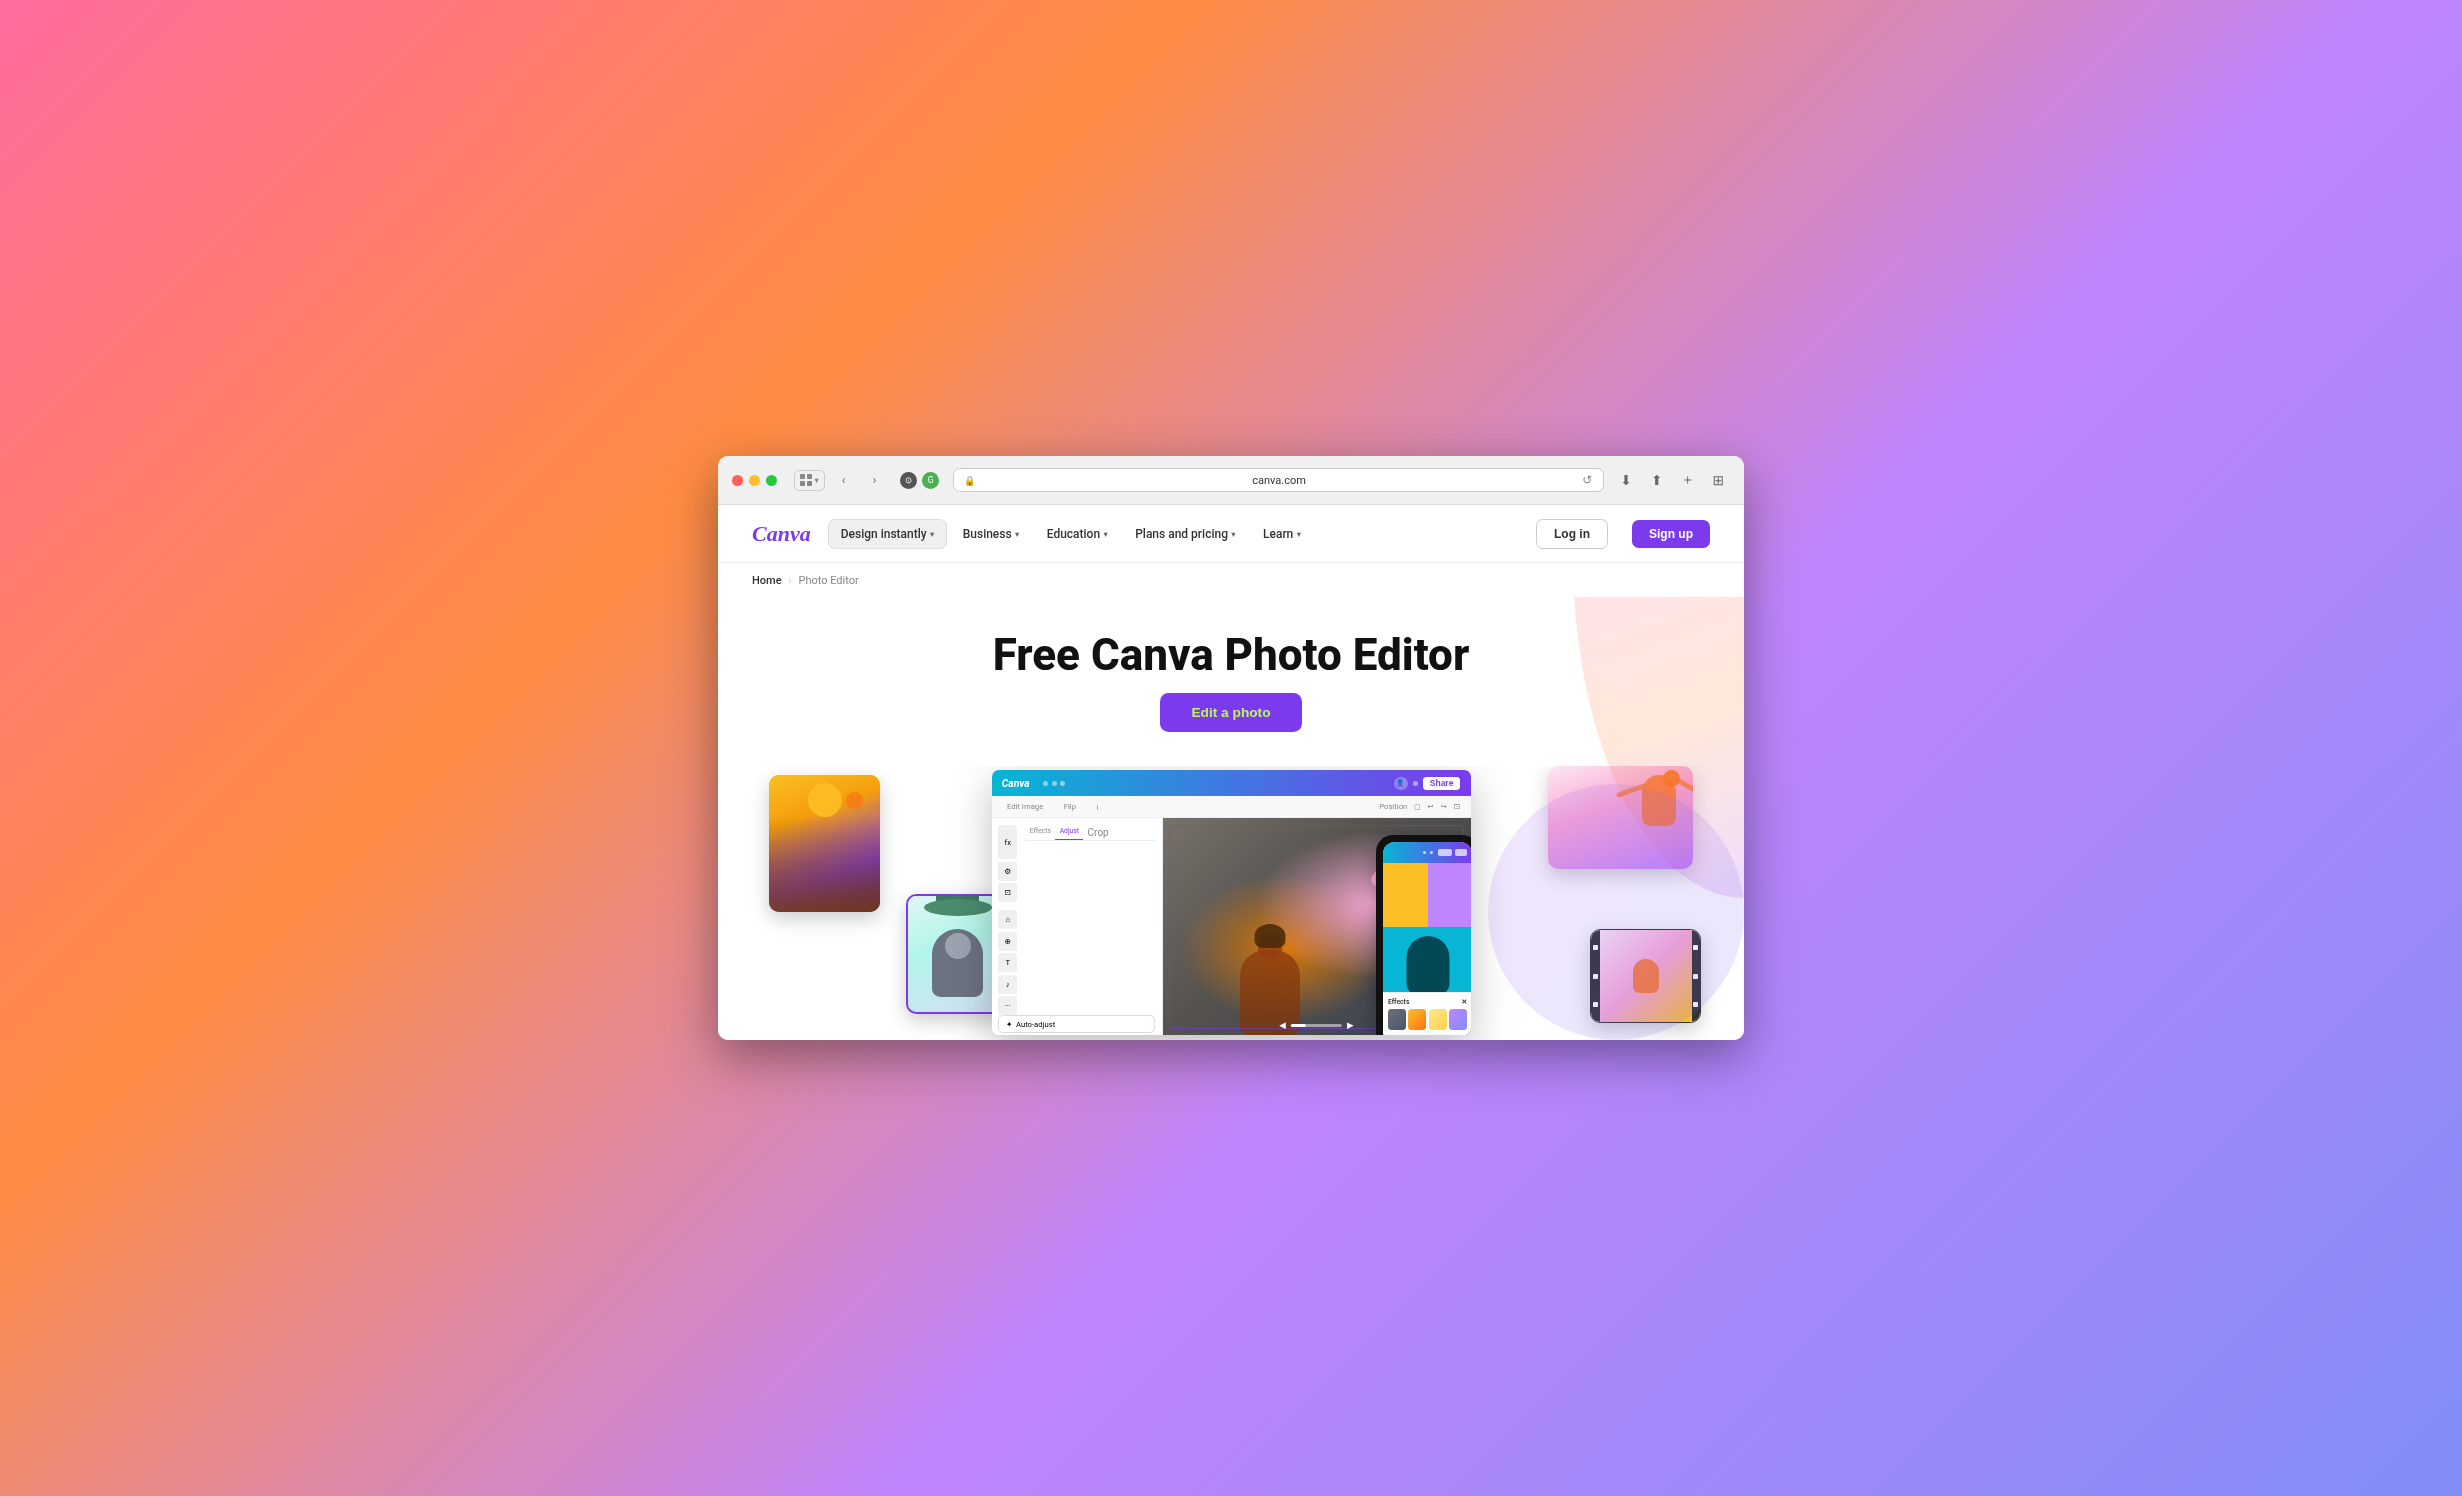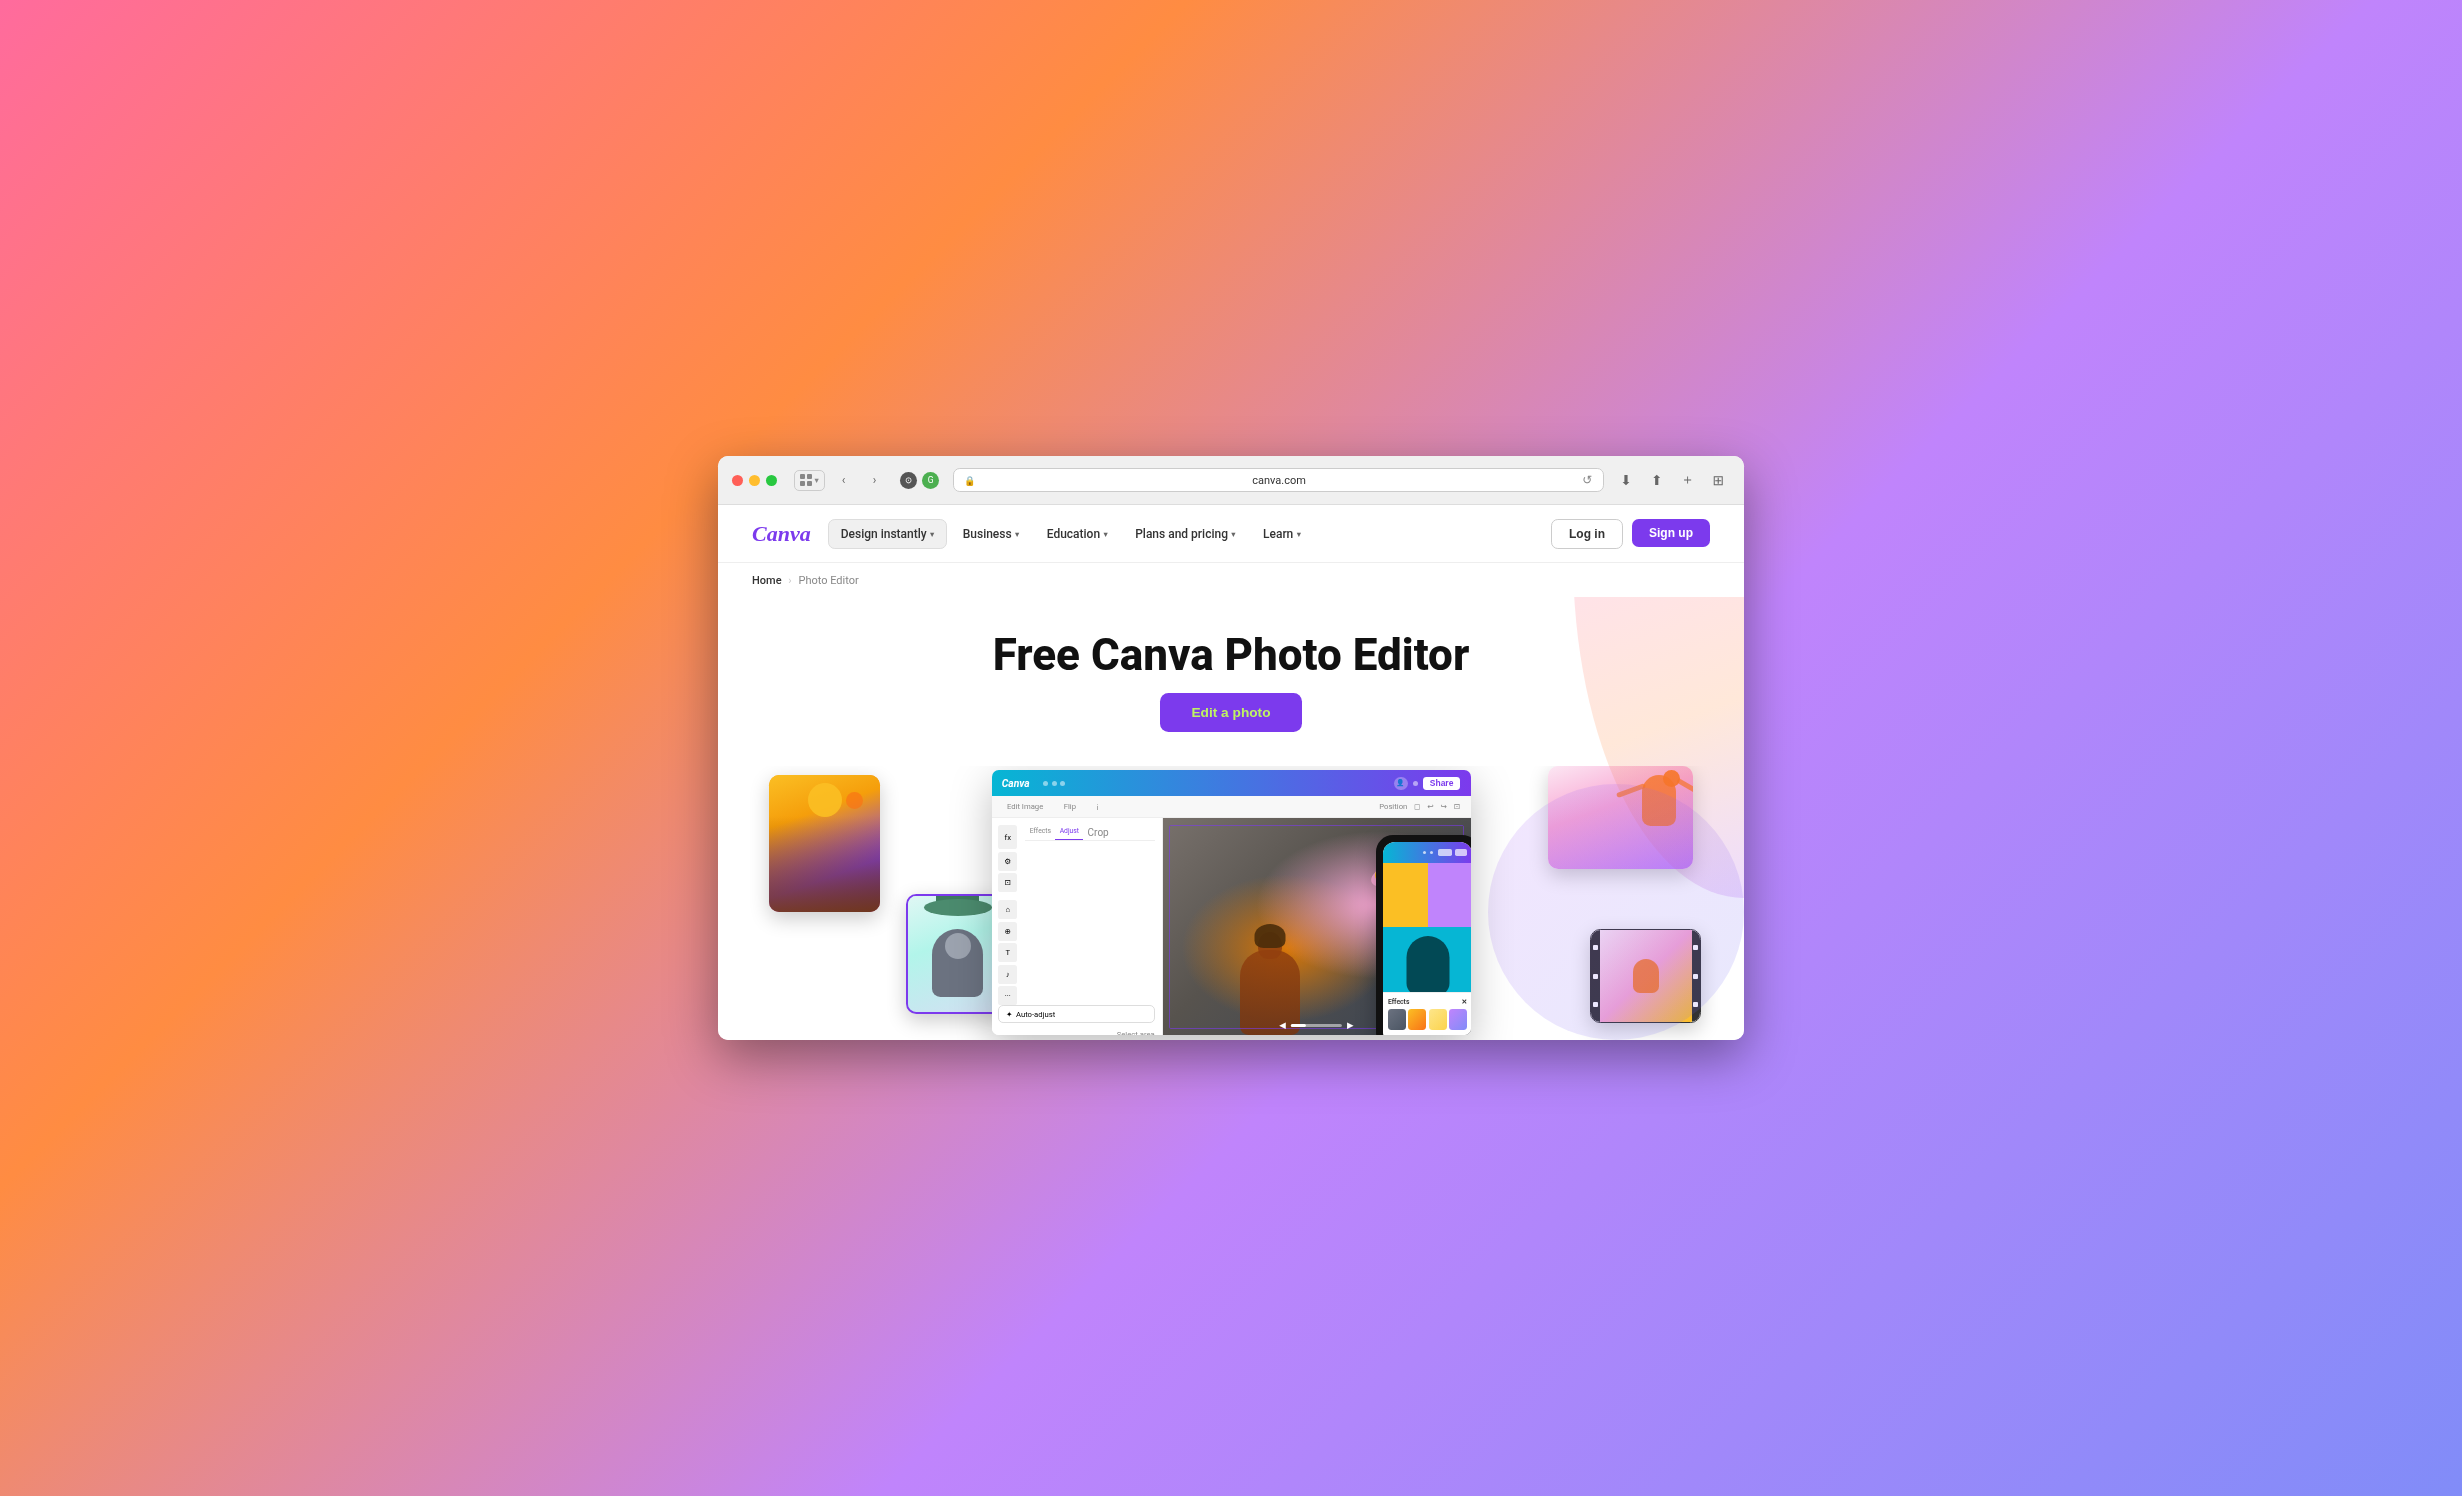--- a/index.html
+++ b/index.html
@@ -172,22 +172,22 @@
       border: 0.9px solid #ddd;
     }
 
     .nav-chevron {
       font-size: 8.5px;
       color: #666;
     }
 
     .nav-actions {
       display: flex;
-      align-items: flex-start;
-      gap: 9px;
+      align-items: center;
+      gap: 24px;
     }
 
     .btn-login {
       padding: 6.8px 17px;
       border: 0.9px solid #ccc;
       border-radius: 6.8px;
       background: white;
       cursor: pointer;
       font-size: 12px;
       font-weight: 600;
@@ -867,21 +867,21 @@
             <span>↪</span>
             <span>⊡</span>
           </div>
         </div>
 
         <div class="editor-body">
 
           <div class="editor-sidebar">
 
             <div style="display:flex;flex-direction:column;gap:2.6px;width:22px;float:left;margin-right:5.1px;">
-              <div style="width:19px;height:24px;background:#f0f0f0;border-radius:2.6px;display:flex;align-items:center;justify-content:center;font-size:7.7px;cursor:pointer;">fx</div>
+              <div style="width:19px;height:34px;background:#f0f0f0;border-radius:2.6px;display:flex;align-items:center;justify-content:center;font-size:7.7px;cursor:pointer;">fx</div>
               <div style="width:19px;height:19px;background:#f0f0f0;border-radius:2.6px;display:flex;align-items:center;justify-content:center;font-size:7.7px;cursor:pointer;">⚙</div>
               <div style="width:19px;height:19px;background:#f0f0f0;border-radius:2.6px;display:flex;align-items:center;justify-content:center;font-size:7.7px;cursor:pointer;">⊡</div>
               <div style="width:19px;height:19px;background:#f0f0f0;border-radius:2.6px;display:flex;align-items:center;justify-content:center;font-size:7.7px;cursor:pointer;margin-top:5.1px;">⌂</div>
               <div style="width:19px;height:19px;background:#f0f0f0;border-radius:2.6px;display:flex;align-items:center;justify-content:center;font-size:7.7px;cursor:pointer;">⊕</div>
               <div style="width:19px;height:19px;background:#f0f0f0;border-radius:2.6px;display:flex;align-items:center;justify-content:center;font-size:7.7px;cursor:pointer;">T</div>
               <div style="width:19px;height:19px;background:#f0f0f0;border-radius:2.6px;display:flex;align-items:center;justify-content:center;font-size:7.7px;cursor:pointer;">♪</div>
               <div style="width:19px;height:19px;background:#f0f0f0;border-radius:2.6px;display:flex;align-items:center;justify-content:center;font-size:7.7px;cursor:pointer;">···</div>
             </div>
 
             <div class="editor-panel">

